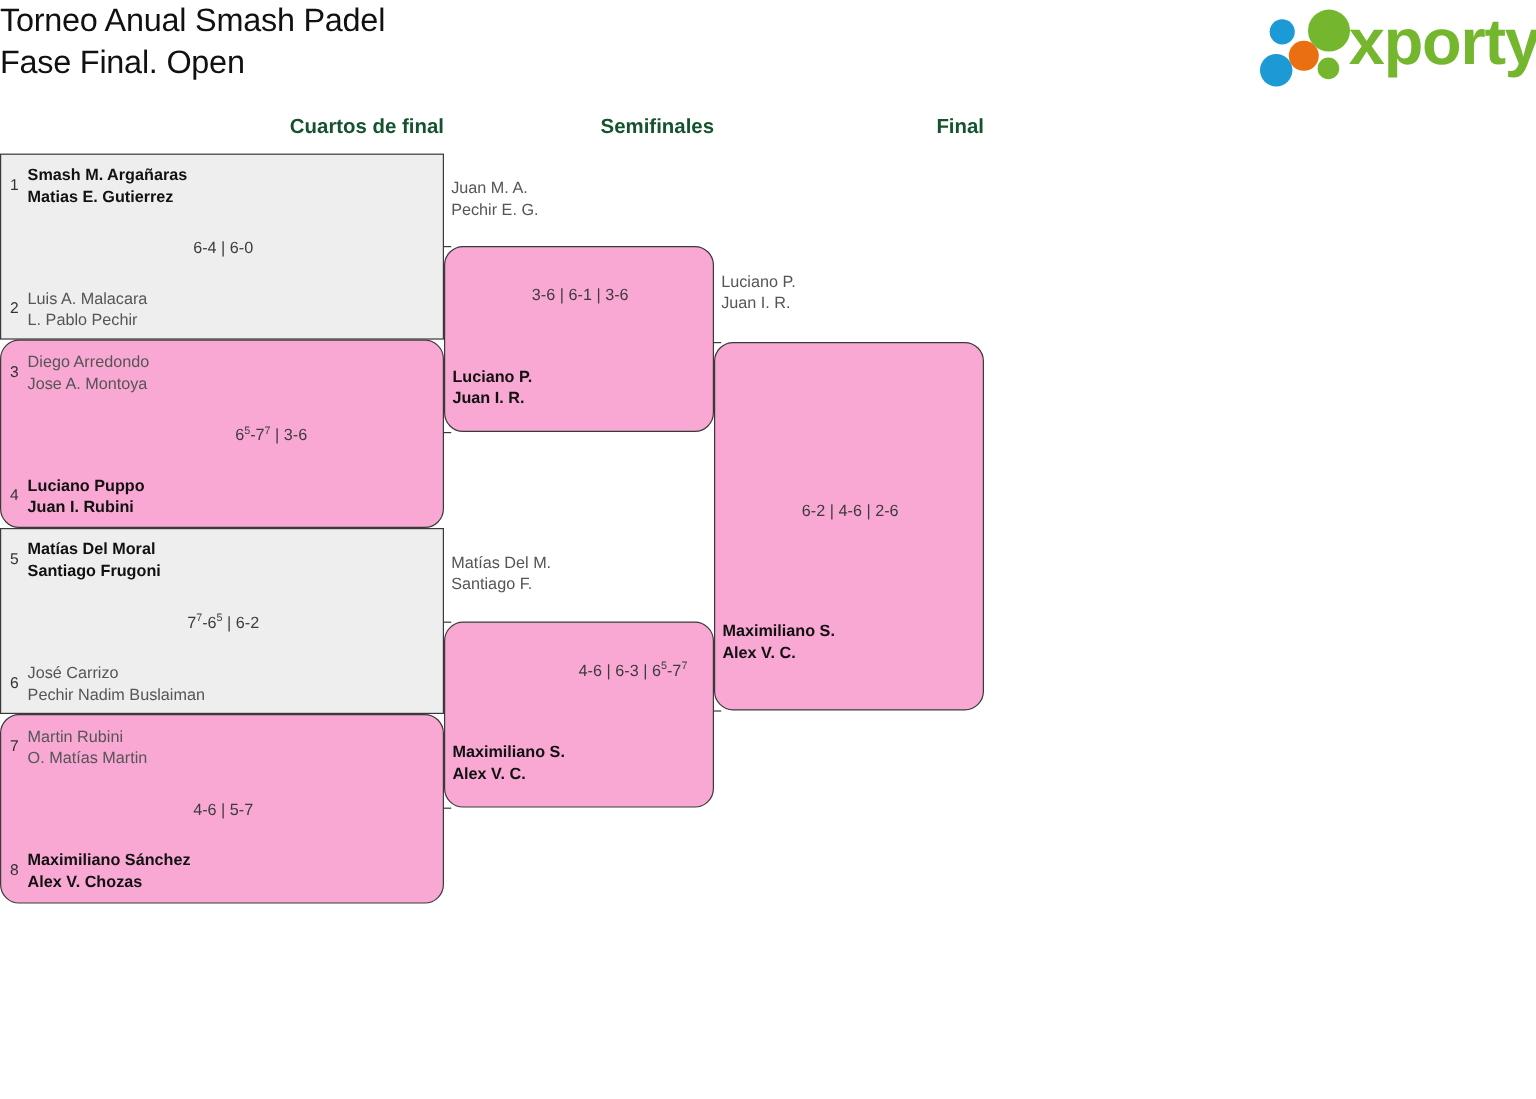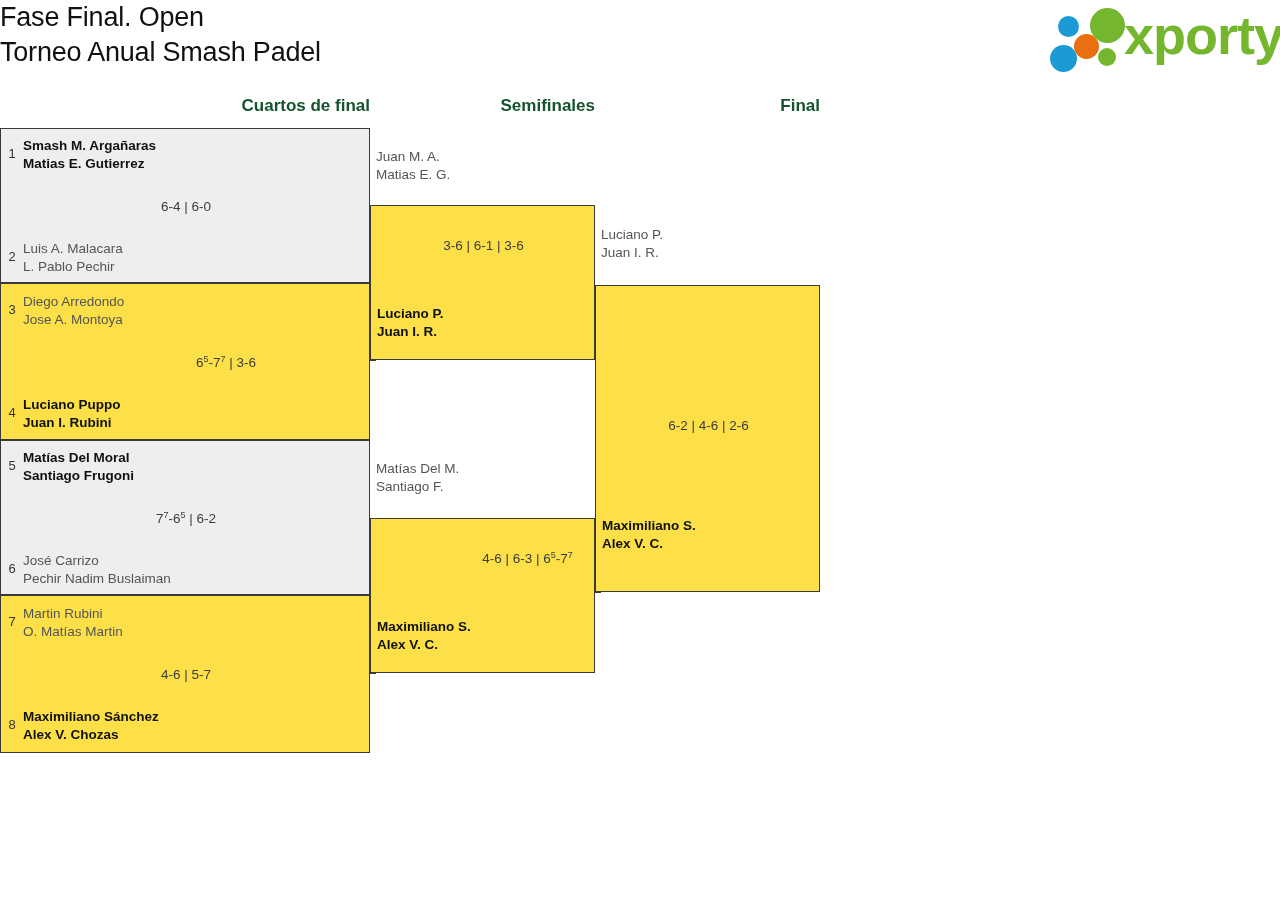--- a/index.html
+++ b/index.html
@@ -67,21 +67,21 @@
   #round-header-1 { left: 370px; top: 96px; width: 225px; }
   #round-header-2 { left: 595px; top: 96px; width: 225px; }
 
   
   .match-box {
     position: absolute;
     box-sizing: border-box;
     border: 1px solid #3a3a3a;
   }
   .match-box.shaded { background: #eeeeee; }
-  .match-box.plain  { background: #fde047; }
+  .match-box.plain  { background: #f9a8d4; border-radius: 16px; }
 
   .team {
     position: absolute;
     display: flex;
     align-items: flex-start;
   }
   .seed {
     width: 22px;
     flex: 0 0 22px;
     text-align: center;
@@ -112,22 +112,22 @@
   
   .conn {
     position: absolute;
     background: #3a3a3a;
   }
 </style>
 </head>
 <body>
 
 <div id="tournament-title">
+  <span class="line">Torneo Anual Smash Padel</span>
   <span class="line">Fase Final. Open</span>
-  <span class="line">Torneo Anual Smash Padel</span>
 </div>
 
 <div id="brand-logo">
   <span class="dot d-blue-top"></span>
   <span class="dot d-orange"></span>
   <span class="dot d-blue-bot"></span>
   <span class="dot d-green-big"></span>
   <span class="dot d-green-sm"></span>
   <span class="wordmark">xporty</span>
 </div>
@@ -220,21 +220,21 @@
     <span class="names">
       <span class="n">Maximiliano Sánchez</span>
       <span class="n">Alex V. Chozas</span>
     </span>
   </div>
 </div>
 
 <div class="team loser" style="left:376px; top:148px;">
   <span class="names">
     <span class="n">Juan M. A.</span>
-    <span class="n">Matias E. G.</span>
+    <span class="n">Pechir E. G.</span>
   </span>
 </div>
 
 <div class="match-box plain" style="left:370px; top:205px; width:225px; height:155px;">
   <div class="score" style="left:0px; top:31px; width:225px;">
     <span>3-6</span>
     <span> | </span>
     <span>6-1</span>
     <span> | </span>
     <span>3-6</span>

